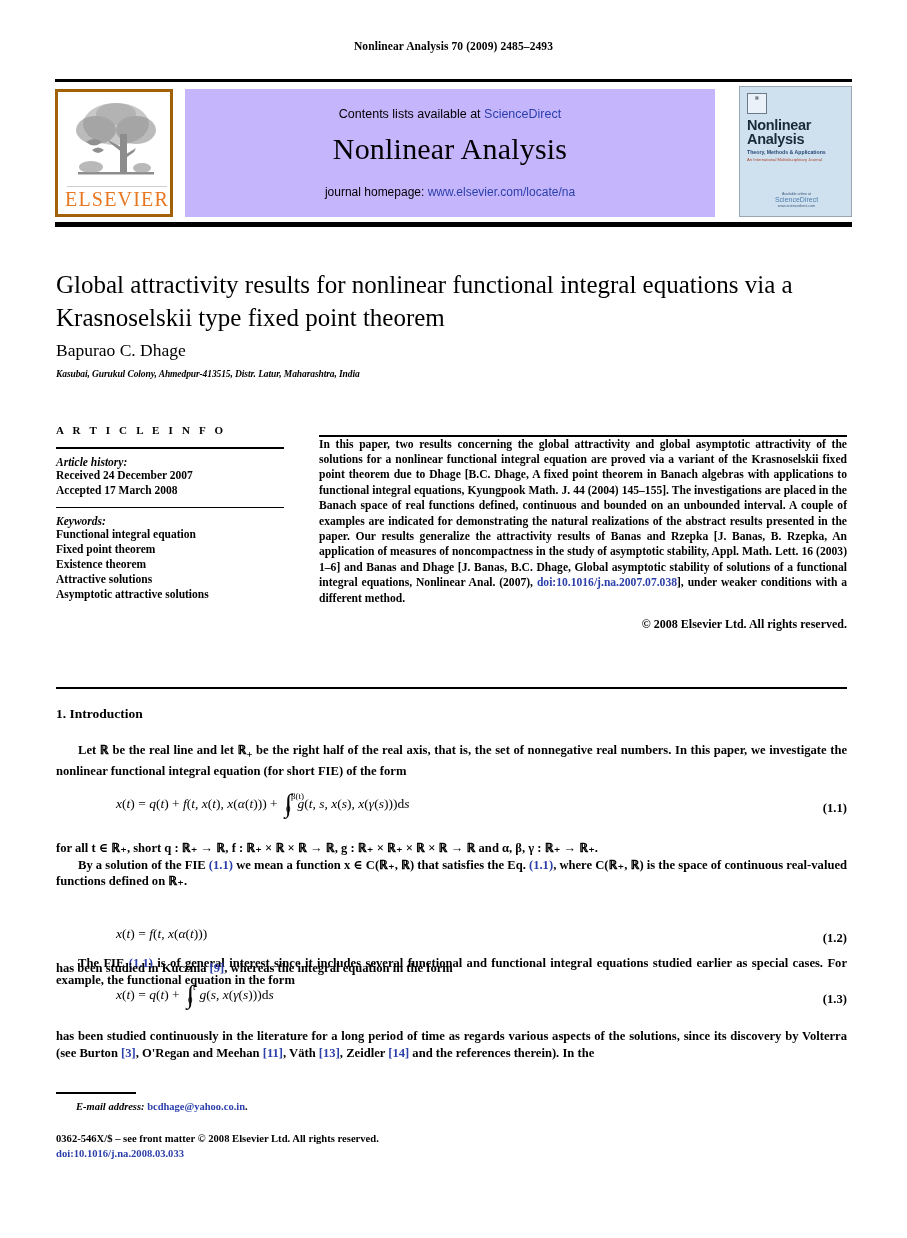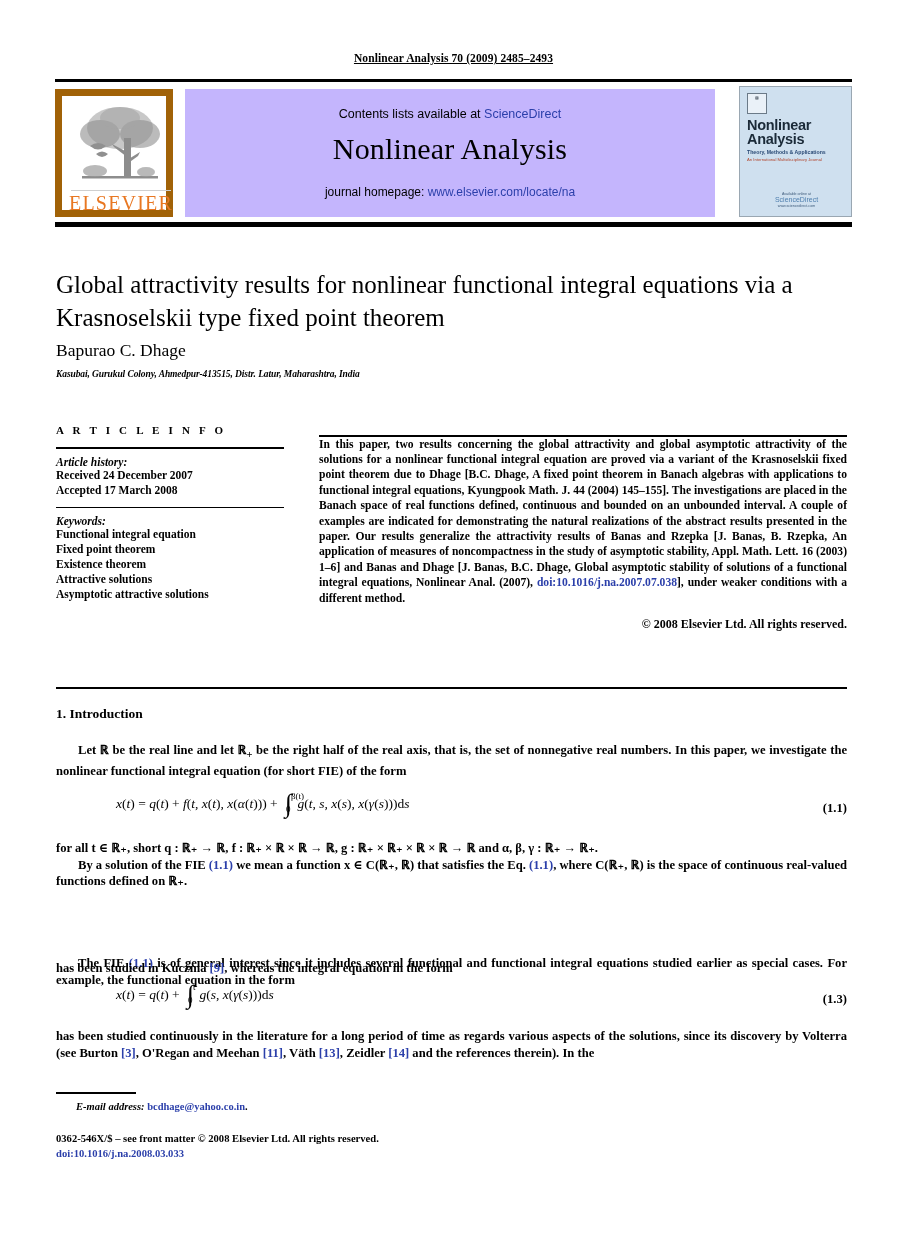--- a/index.html
+++ b/index.html
@@ -18,27 +18,26 @@
   .page {
     position: absolute;
     left: 0; top: 0;
     width: 907px;
     height: 1238px;
   }
 
   
   .running-head {
     position: absolute;
-    left: 0; top: 52px;
+    left: 0; top: 40px;
     width: 907px;
     text-align: center;
     font-size: 11.5px;
     font-weight: bold;
     letter-spacing: 0.1px;
-    text-decoration: underline;
   }
 
   
   .rule-top {
     position: absolute;
     left: 55px; top: 79px;
     width: 797px; height: 3px;
     background: #000;
   }
   .rule-bottom {
@@ -52,21 +51,21 @@
   .masthead {
     position: absolute;
     left: 55px; top: 86px;
     width: 797px; height: 132px;
   }
   .elsevier-box {
     position: absolute;
     left: 0; top: 3px;
     width: 118px; height: 128px;
     background: #ffffff;
-    border: 7px solid #a16207;
+    border: 3px solid #a16207;
     box-sizing: border-box;
   }
   .tree {
     position: absolute;
     left: 8px; top: 6px;
     width: 100px; height: 86px;
   }
   .elsevier-word {
     position: absolute;
     left: 0; top: 96px;
@@ -484,20 +483,26 @@
     <span>for all t ∈ ℝ₊, short q : ℝ₊ → ℝ, f : ℝ₊ × ℝ × ℝ → ℝ, g : ℝ₊ × ℝ₊ × ℝ × ℝ → ℝ and α, β, γ : ℝ₊ → ℝ₊.</span><br>
     <span style="display:inline-block;text-indent:22px">
       <span>By a solution of the FIE </span><span class="ref">(1.1)</span><span> we mean a function x ∈ C(ℝ₊, ℝ) that satisfies the Eq. </span><span class="ref">(1.1)</span><span>, where C(ℝ₊, ℝ) is the space of continuous real-valued functions defined on ℝ₊.</span>
     </span>
   </div>
 
   <div class="bodytext p3 indent">
     <span>The FIE </span><span class="ref">(1.1)</span><span> is of general interest since it includes several functional and functional integral equations studied earlier as special cases. For example, the functional equation in the form</span>
   </div>
 
+  <div class="eq e2">
+    <span class="eq-inner">
+      <i class="mv">x</i>(<i class="mv">t</i>) = <i class="mv">f</i>(<i class="mv">t</i>, <i class="mv">x</i>(<i class="mv">α</i>(<i class="mv">t</i>)))
+    </span>
+    <span class="eq-num">(1.2)</span>
+  </div>
 
   <div class="bodytext p4" style="top:960px">
     <span>has been studied in Kuczma </span><span class="ref">[9]</span><span>, whereas the integral equation in the form</span>
   </div>
 
   <div class="eq e3">
     <span class="eq-inner">
       <i class="mv">x</i>(<i class="mv">t</i>) = <i class="mv">q</i>(<i class="mv">t</i>) + <span class="intg">∫<span class="up">t</span><span class="lo">0</span></span> <i class="mv">g</i>(<i class="mv">s</i>, <i class="mv">x</i>(<i class="mv">γ</i>(<i class="mv">s</i>)))d<i class="mv">s</i>
     </span>
     <span class="eq-num">(1.3)</span>

